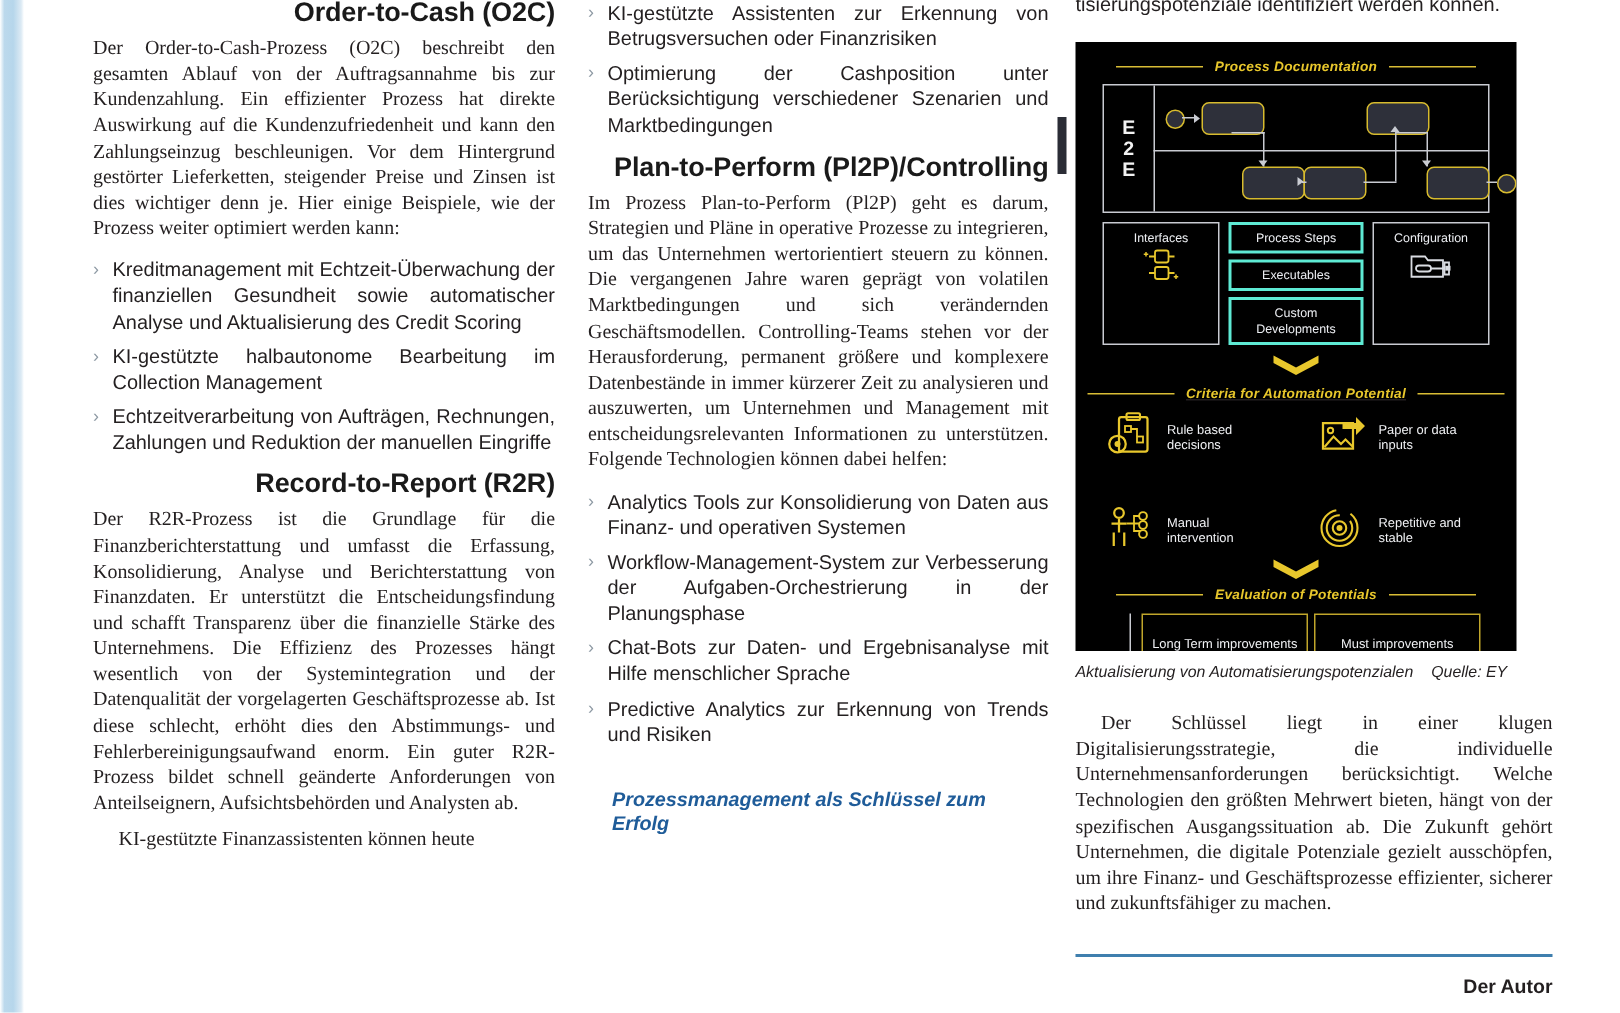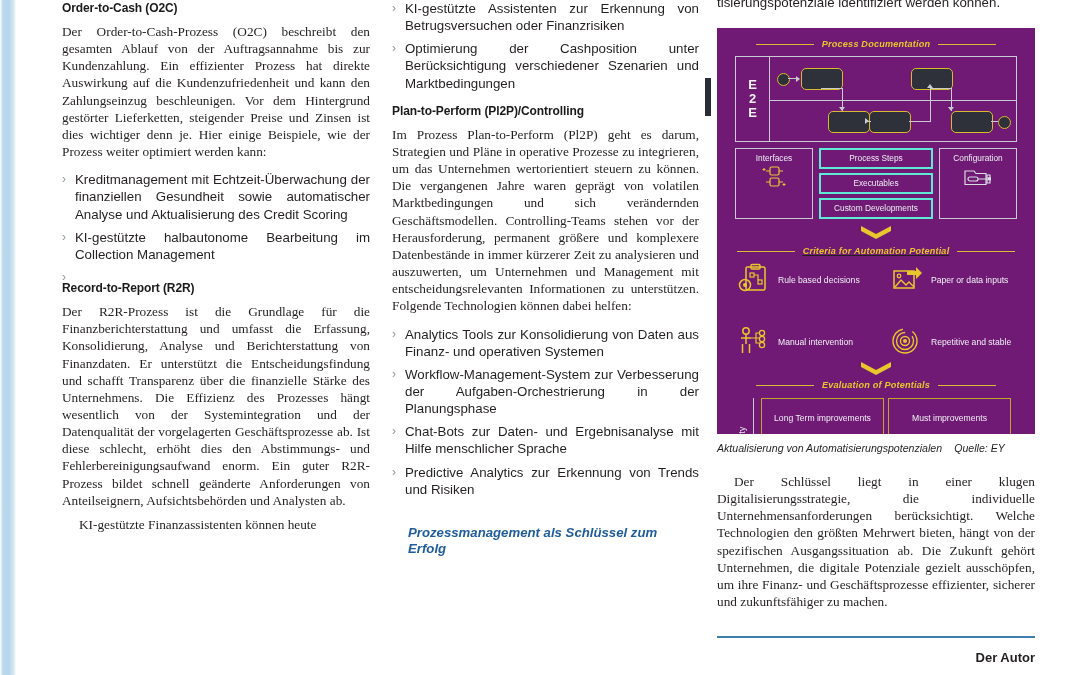--- a/index.html
+++ b/index.html
@@ -36,25 +36,26 @@
     text-align:justify;
     -webkit-hyphens:none;hyphens:none;
     color:#231f20;
   }
   p.just{text-align:justify;font-family:Liberation Serif, serif;}
   .gap{height:11px;}
   .gap-s{height:7px;}
 
   h3.head{
     margin:0;
-    font-size:12px;
+    font-size:18px;
     line-height:16px;
     font-weight:bold;
     color:#1a1a1a;
     letter-spacing:-0.1px;
+    text-align:right;
   }
   h3.sub-italic{
     margin:16px;
     font-size:13.2px;
     line-height:16px;
     font-weight:bold;
     font-style:italic;
     color:#1f5c99;
   }
 
@@ -75,22 +76,22 @@
     position:absolute;left:0;top:0;
     color:#8e9aa4;font-size:12px;line-height:17.15px;
   }
 
   .indent{text-indent:17px;}
 
   
   .figure{position:relative;width:318px;}
   .info{
     position:relative;
-    width:318px;height:406px;
-    background:#701a75;
+    width:294px;height:406px;
+    background:#000000;
     overflow:hidden;
   }
   .sec-title-row{
     display:flex;align-items:center;justify-content:center;gap:8px;
     margin:0 14px;
   }
   .sec-rule{height:1px;background:#d9bd35;flex:0 0 58px;}
   .sec-rule.long{flex:0 0 58px;}
   .sec-title{
     color:#e8c72c;font-size:9.1px;font-weight:bold;font-style:italic;
@@ -213,21 +214,21 @@
   <div class="gutter-tab"></div>
 
   <div class="col col1">
     <h3 class="head">Order-to-Cash (O2C)</h3>
     <div class="gap-s"></div>
     <p class="just">Der Order-to-Cash-Prozess (O2C) beschreibt den gesamten Ablauf von der Auftragsannahme bis zur Kundenzahlung. Ein effizienter Prozess hat direkte Auswirkung auf die Kundenzufriedenheit und kann den Zahlungseinzug beschleunigen. Vor dem Hintergrund gestörter Lieferketten, steigender Preise und Zinsen ist dies wichtiger denn je. Hier einige Beispiele, wie der Prozess weiter optimiert werden kann:</p>
     <div class="gap"></div>
     <ul class="bullets">
       <li><span class="chev">›</span><span>Kreditmanagement mit Echtzeit-Überwachung der finanziellen Gesundheit sowie automatischer Analyse und Aktualisierung des Credit Scoring</span></li>
       <li><span class="chev">›</span><span>KI-gestützte halbautonome Bearbeitung im Collection Management</span></li>
-      <li><span class="chev">›</span></li>
+      <li><span class="chev">›</span><span>Echtzeitverarbeitung von Aufträgen, Rechnungen, Zahlungen und Reduktion der manuellen Eingriffe</span></li>
     </ul>
     <div class="gap"></div>
     <h3 class="head">Record-to-Report (R2R)</h3>
     <div class="gap-s"></div>
     <p class="just">Der R2R-Prozess ist die Grundlage für die Finanzberichterstattung und umfasst die Erfassung, Konsolidierung, Analyse und Berichterstattung von Finanzdaten. Er unterstützt die Entscheidungsfindung und schafft Transparenz über die finanzielle Stärke des Unternehmens. Die Effizienz des Prozesses hängt wesentlich von der Systemintegration und der Datenqualität der vorgelagerten Geschäftsprozesse ab. Ist diese schlecht, erhöht dies den Abstimmungs- und Fehlerbereinigungsaufwand enorm. Ein guter R2R-Prozess bildet schnell geänderte Anforderungen von Anteilseignern, Aufsichtsbehörden und Analysten ab.</p>
     <div class="gap-s"></div>
     <p class="just indent">KI-gestützte Finanzassistenten können heute</p>
   </div>
 
   <div class="col col2">

